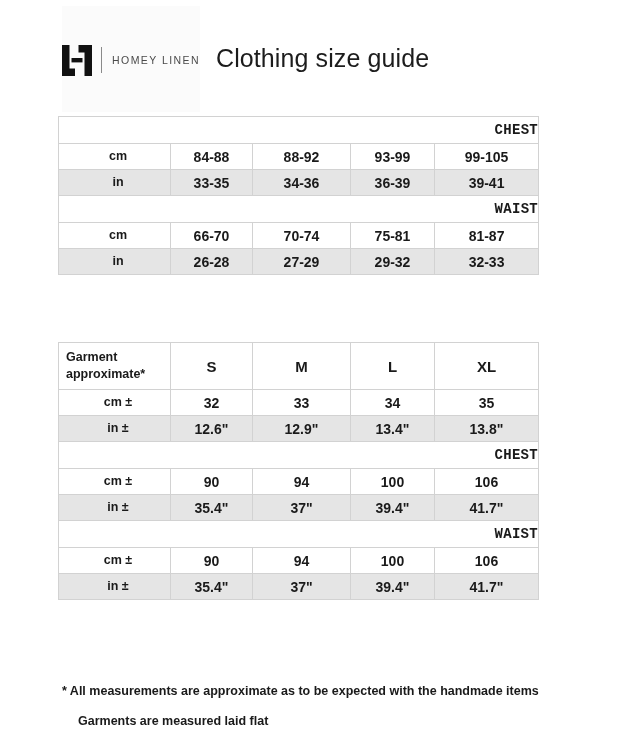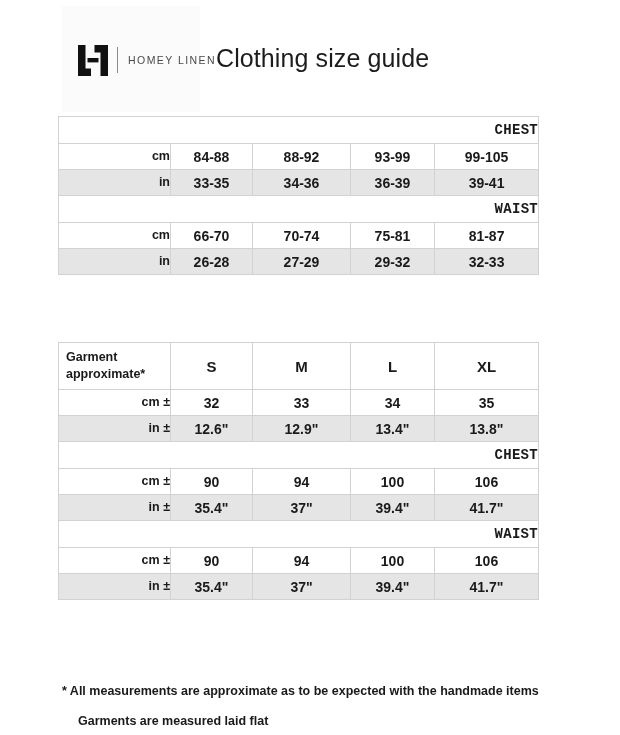--- a/index.html
+++ b/index.html
@@ -24,21 +24,21 @@
   .logo-block {
     position: absolute;
     left: 62px;
     top: 6px;
     width: 138px;
     height: 106px;
     background: #fbfbfb;
   }
   .logo-inner {
     position: absolute;
-    left: 78px;
+    left: 62px;
     top: 44px;
     display: flex;
     align-items: center;
     height: 32px;
   }
   .logo-mark {
     width: 30px;
     height: 31px;
     display: block;
   }
@@ -95,21 +95,21 @@
 
   
   tr.head-row td {
     height: 46px;
   }
   td.rowhead {
     font-weight: bold;
     font-size: 12.5px;
     padding-left: 7px;
     line-height: 17px;
-    text-align: right;
+    text-align: center;
   }
   td.headlabel {
     font-weight: bold;
     font-size: 12.5px;
     padding-left: 7px;
     line-height: 17px;
     text-align: left;
     vertical-align: middle;
   }
   td.sizecol {

